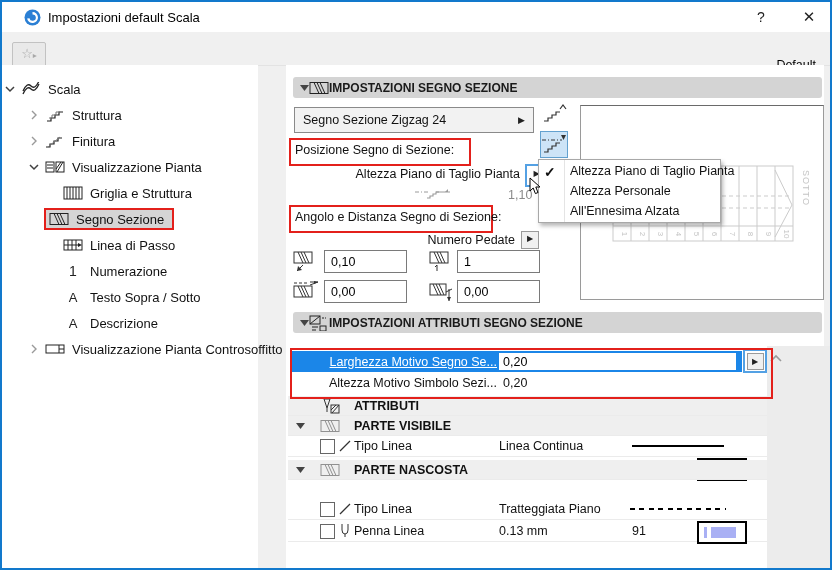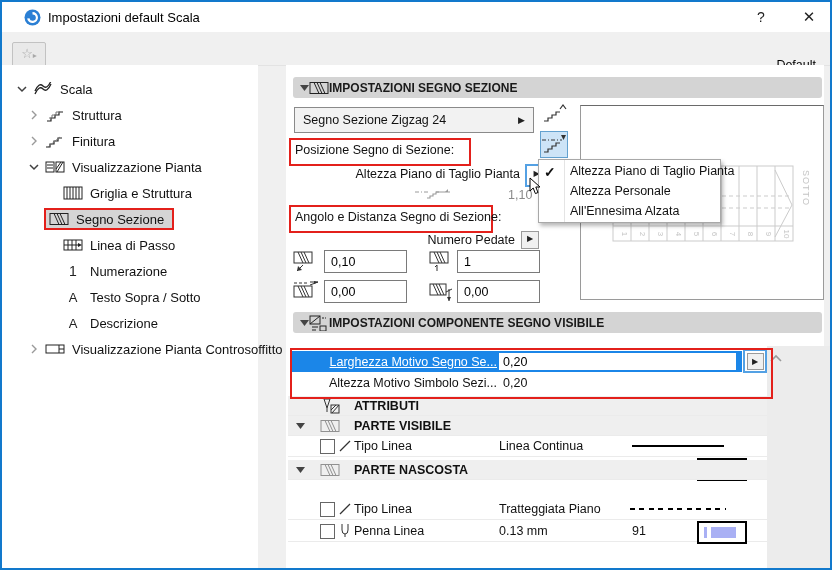--- a/index.html
+++ b/index.html
@@ -77,21 +77,21 @@
 
   <div class="toolbar">
     <span class="star-btn">
       <span>☆</span><span style="font-size:8px">▸</span>
     </span>
     <span class="default-lbl">Default</span>
   </div>
 
   <div class="tree-panel">
 
-    <div class="tree-row" style="top:11px;padding-left:14px">
+    <div class="tree-row" style="top:11px;padding-left:2px">
       <span class="chev">
           <svg width="10" height="8">
             <polyline points="1,2 5,6 9,2" fill="none" stroke="#404040" stroke-width="1.5"></polyline>
           </svg>
         </span>
       <span class="ticon">
           <svg width="20" height="14">
             <path d="M2,12 q4,-9 8,-5 q4,4 8,-5" fill="none" stroke="#222" stroke-width="1.3"></path>
             <path d="M2,9 q4,-9 8,-5 q4,4 8,-5" fill="none" stroke="#222" stroke-width="1.3"></path>
           </svg>
@@ -371,21 +371,21 @@
         <polygon points="0,0 9,0 4.5,6" fill="#444"></polygon>
       </svg>
     <svg width="20" height="16">
         <rect x="1" y="1" width="10" height="8" fill="none" stroke="#222"></rect>
         <line x1="1" y1="9" x2="11" y2="1" stroke="#222"></line>
         <line x1="13" y1="3" x2="17" y2="3" stroke="#222" stroke-dasharray="2,1"></line>
         <line x1="3" y1="12" x2="9" y2="12" stroke="#222"></line>
         <line x1="3" y1="15" x2="7" y2="15" stroke="#222"></line>
         <rect x="11" y="11" width="6" height="5" fill="none" stroke="#222"></rect>
       </svg>
-    <span>IMPOSTAZIONI COMPONENTE SEGNO VISIBILE</span>
+    <span>IMPOSTAZIONI ATTRIBUTI SEGNO SEZIONE</span>
   </div>
 
   <div class="sel-row">
     <span class="lab">Larghezza Motivo Segno Se...</span>
     <input class="edit-fld" readonly="" value="0,20" style="">
   </div>
   <div class="flyout-frame">
     <span class="inner">▶</span>
   </div>
   <div class="row2">

